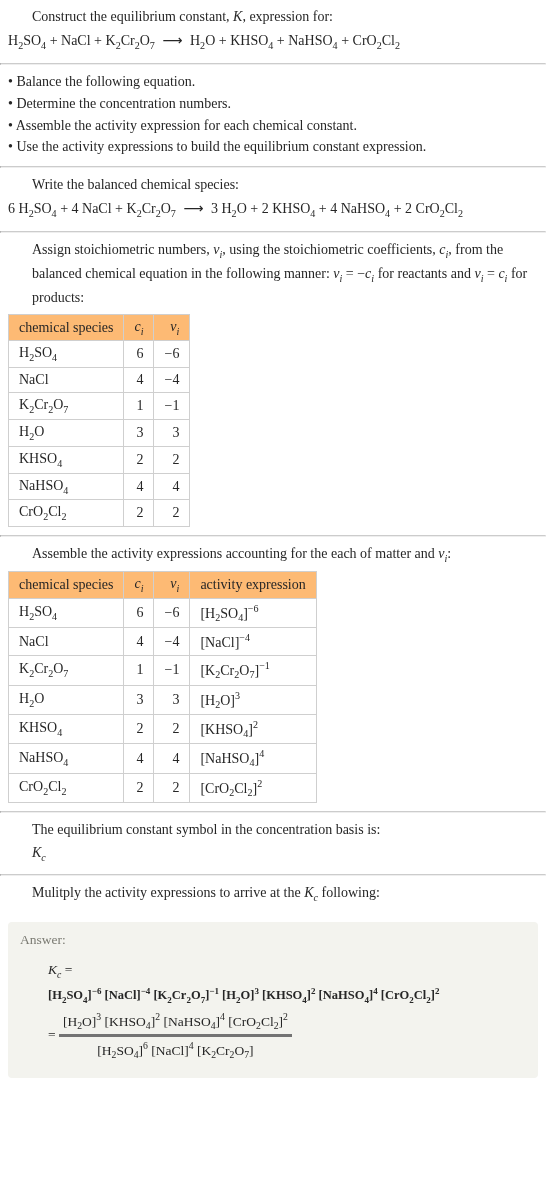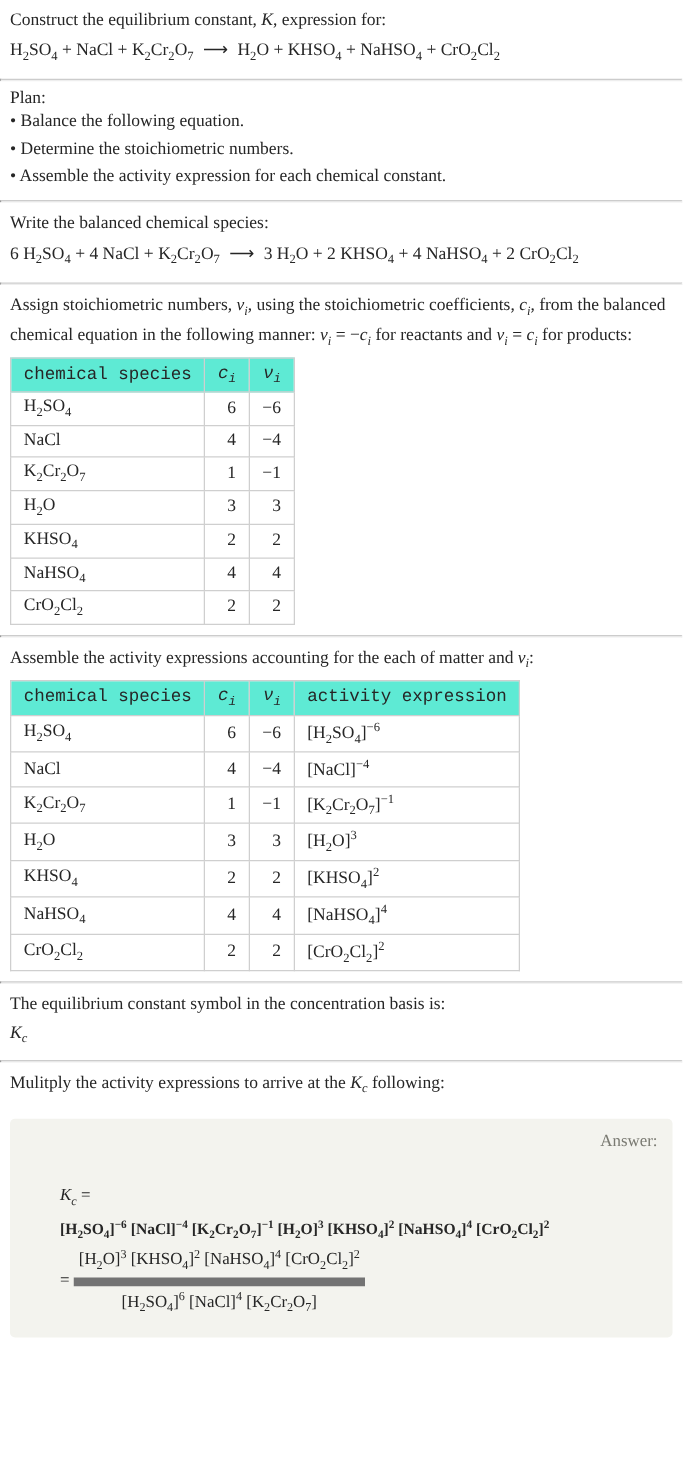--- a/index.html
+++ b/index.html
@@ -26,39 +26,39 @@
     border-collapse: collapse;
     margin-top: 4px;
   }
   table.data th, table.data td {
     border: 1px solid #cfcfcf;
     padding: 4px 10px;
     font-weight: normal;
     text-align: left;
     white-space: nowrap;
   }
-  table.data th { background: #5eead4; font-family: Liberation Mono, monospace; }
+  table.data th { background: #fdba74; }
   table.data td.center, table.data th.center { text-align: right; }
   .answer-box {
     background: #f3f3ee;
     border-radius: 4px;
     margin: 8px;
     padding: 10px 12px 14px 12px;
     font-size: 13.5px;
   }
-  .answer-label { color: #7a7a72; margin-bottom: 23px; text-align: right; }
+  .answer-label { color: #7a7a72; margin-bottom: 10px; }
   .answer-body { padding-left: 28px; }
   .frac {
     display: inline-block;
     vertical-align: middle;
     text-align: center;
   }
-  .frac .num { display:block; padding: 0 4px; border-bottom:7px solid #737373; }
+  .frac .num { display:block; padding: 0 4px; border-bottom:3px solid #737373; }
   .frac .den { display:block; padding: 0 4px; }
-  .line { line-height: 1.6; }
+  .line { line-height: 1.6; margin-left: 24px; }
   .eq-line { line-height: 1.8; }
   .arrow { padding: 0 4px; }
   .kc { font-style: italic; }
 </style>
 </head>
 <body>
 
 <div class="section">
   <div class="line">
     <span>Construct the equilibrium constant, </span><span class="ital">K</span><span>, expression for:</span>
@@ -75,25 +75,25 @@
     <span><span>KHSO</span><sub>4</sub></span>
     <span> + </span>
     <span><span>NaHSO</span><sub>4</sub></span>
     <span> + </span>
     <span><span>CrO</span><sub>2</sub><span>Cl</span><sub>2</sub></span>
   </div>
 </div>
 <hr class="rule">
 
 <div class="section">
-  <div>Plan:</div>
   <div class="plan-list">
     <div>• <span>Balance the following equation.</span></div>
-    <div>• <span>Determine the stoichiometric numbers.</span></div>
+    <div>• <span>Determine the concentration numbers.</span></div>
     <div>• <span>Assemble the activity expression for each chemical constant.</span></div>
+    <div>• <span>Use the activity expressions to build the equilibrium constant expression.</span></div>
   </div>
 </div>
 <hr class="rule">
 
 <div class="section">
   <div class="line">Write the balanced chemical species:</div>
   <div class="eq-line">
     <span>6</span> <span>H<sub>2</sub>SO<sub>4</sub></span>
     <span> + </span>
     <span>4</span> <span>NaCl</span>

